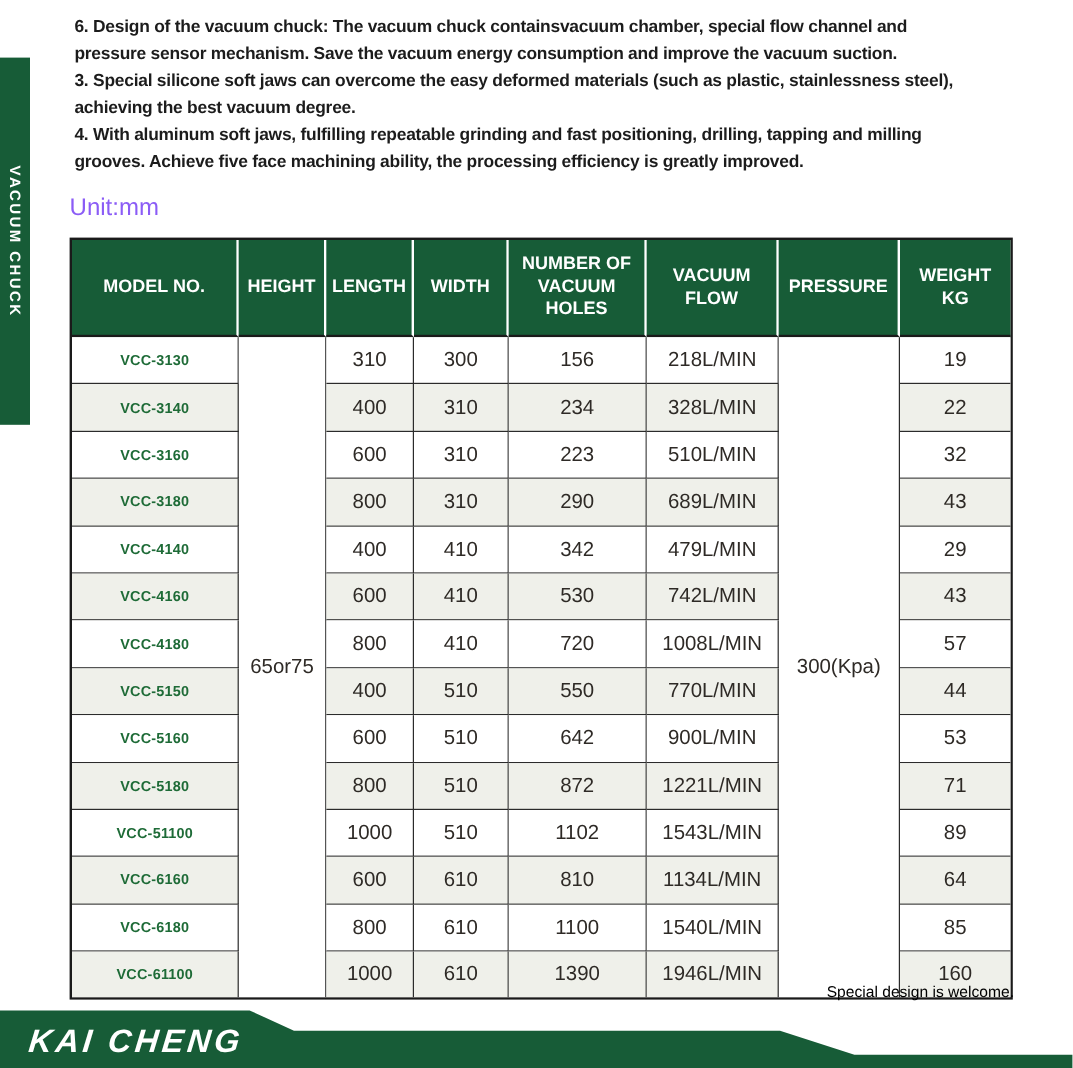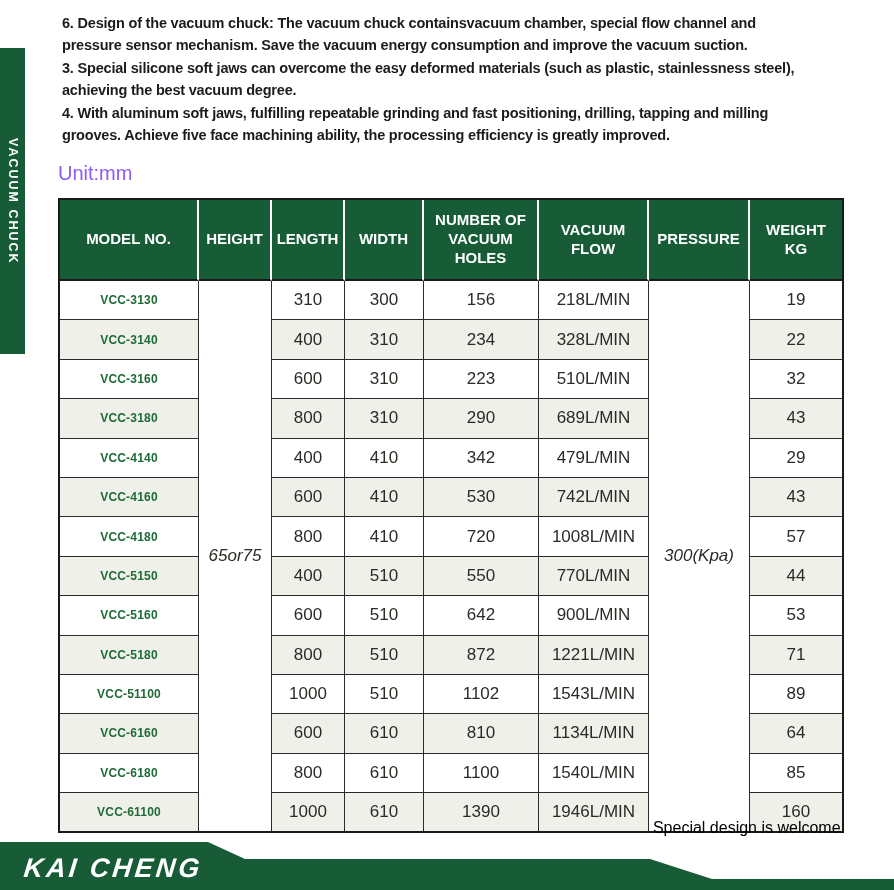--- a/index.html
+++ b/index.html
@@ -42,30 +42,30 @@
     padding:0 4px;
   }
   .spec-table th:last-child{border-right:none;}
   .spec-table td{
     font-size:17px;color:#2e2a26;text-align:center;vertical-align:middle;
     height:38.4px;padding:0 2px;background:#ffffff;
     border-right:1px solid #2b2b2b;border-bottom:1px solid #2b2b2b;
   }
   .spec-table td:last-child{border-right:none;}
   .spec-table tr:last-child td{border-bottom:none;}
-  .spec-table td.merged{background:#ffffff;border-bottom:none;font-style:italic;}
+  .spec-table td.merged{background:#ffffff;border-bottom:none;}
   .spec-table tr.alt td:not(.merged){background:var(--row-alt,#EFF0EA);margin-left:16px;}
   .spec-table td.model{
     font-weight:bold;font-size:12px;color:var(--model-green,#1E6B37);
     letter-spacing:0.2px;
   }
   
   .note{
     position:absolute;right:49px;top:819px;
-    font-size:16px;color:#000;
+    font-size:13px;color:#000;
   }
   
   .footer{position:absolute;left:0;bottom:0;width:894px;height:52px;}
   .footer svg{position:absolute;left:0;top:0;display:block;}
   .logo{
     position:absolute;left:24px;bottom:6px;
     color:#ffffff;font-size:27px;font-weight:bold;font-style:italic;
     letter-spacing:3px;transform:skewX(-6deg);white-space:nowrap;
   }
 </style>

